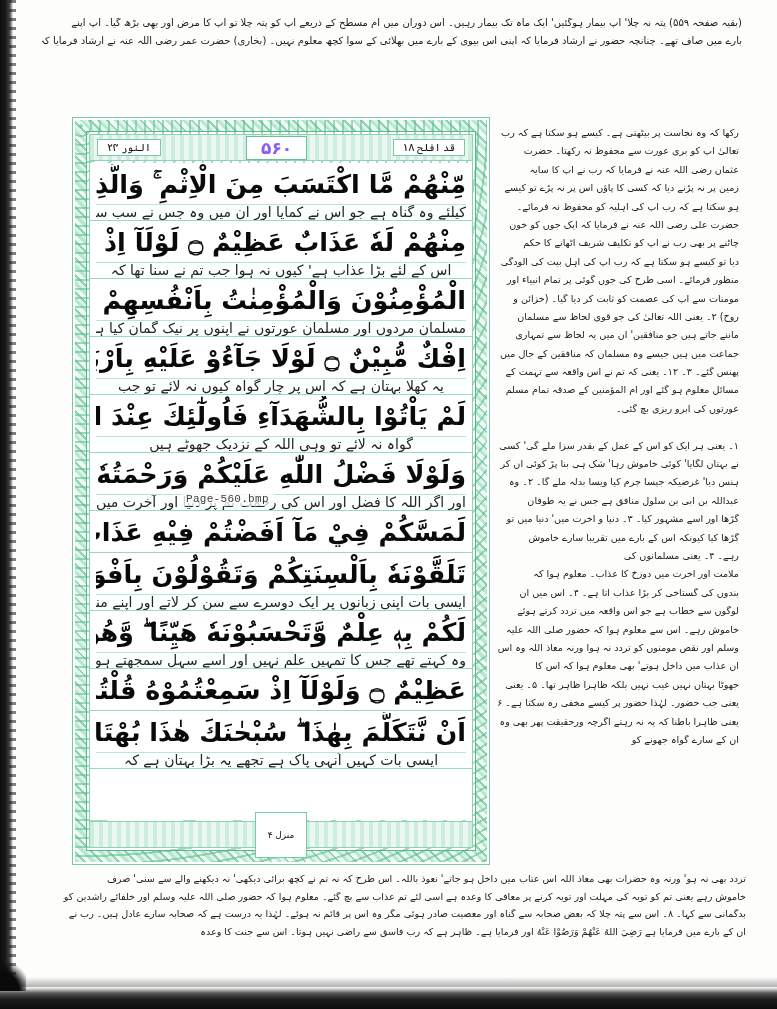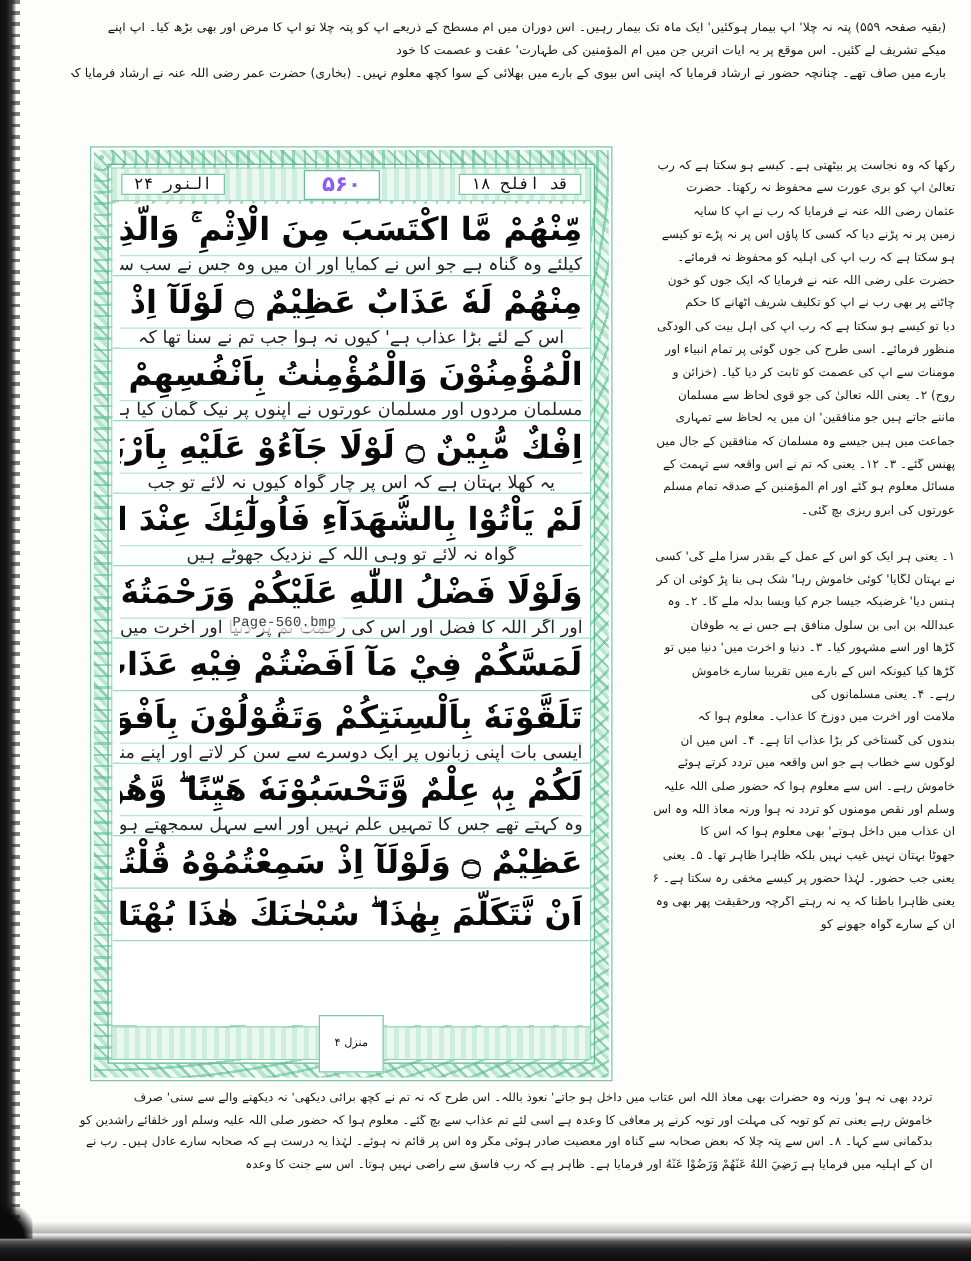--- a/index.html
+++ b/index.html
@@ -49,29 +49,29 @@
     line-height:9px;
     white-space:nowrap;
     overflow:hidden;
     font-family:"DejaVu Sans",sans-serif;
     letter-spacing:-.2px;
   }
 
   .prose-block{position:absolute;}
 
   
-  #top-commentary{left:57px;top:18px;width:700px;}
+  #top-commentary{left:42px;top:18px;width:700px;}
   #top-commentary .urdu-line{font-size:10px;height:12px;margin-bottom:6px;}
 
   
   #bottom-commentary{left:30px;top:874px;width:716px;}
   #bottom-commentary .urdu-line{font-size:9.6px;height:11px;margin-bottom:6.5px;}
 
   
-  #right-commentary{left:522px;top:128px;width:242px;}
+  #right-commentary{left:497px;top:128px;width:242px;}
   #right-commentary .urdu-line{font-size:9.6px;height:11px;margin-bottom:7.4px;}
 
   
   .quran-box{
     position:absolute;
     left:72px;top:117px;
     width:418px;height:748px;
     background:#ffffff;
     border:1px solid #7fc6a5;
     box-sizing:border-box;
@@ -117,27 +117,27 @@
     display:flex;align-items:center;justify-content:space-between;
     padding:0 7px;
     box-sizing:border-box;
     background:repeating-linear-gradient(90deg,
       #cdeede 0px,#cdeede 4px,#eaf8f1 4px,#eaf8f1 9px);
     border-bottom:1px solid #8ed2b2;
   }
   .hdr-cell{
     background:#ffffff;
     border:1px solid #79c9a4;
-    font-size:13px;
+    font-size:10px;
     color:#111;
     padding:1px 9px;
     direction:rtl;
     line-height:13px;
     white-space:nowrap;
-    font-family:Liberation Mono, monospace;
+    font-family:Liberation Sans, sans-serif;
   }
   .hdr-page{
     background:#ffffff;
     border:1px solid #6bbf97;
     font-size:17px;
     font-weight:bold;
     color:#8b5cf6;
     padding:0px 14px;
     line-height:22px;
     letter-spacing:1px;
@@ -212,21 +212,20 @@
 
 <div class="page">
 
   <div class="scan-edge-left"></div>
   <div class="scan-edge-bottom-fade"></div>
   <div class="scan-edge-bottom"></div>
   <div class="scan-corner"></div>
 
   <div class="prose-block" id="top-commentary">
     <div class="urdu-line">(بقیہ صفحہ ۵۵۹) پتہ نہ چلا' آپ بیمار ہوگئیں' ایک ماہ تک بیمار رہیں۔ اس دوران میں ام مسطح کے ذریعے آپ کو پتہ چلا تو آپ کا مرض اور بھی بڑھ گیا۔ آپ اپنے</div>
-    <div class="urdu-line">میکے تشریف لے گئیں۔ اس موقع پر یہ آیات اتریں جن میں ام المؤمنین کی طہارت' عفت و عصمت کا خود</div>
     <div class="urdu-line">بارے میں صاف تھے۔ چنانچہ حضور نے ارشاد فرمایا کہ اپنی اس بیوی کے بارے میں بھلائی کے سوا کچھ معلوم نہیں۔ (بخاری) حضرت عمر رضی اللہ عنہ نے ارشاد فرمایا کہ اللہ تعالیٰ نے حضور کے جسم اطہر کو بھی محفوظ</div>
   </div>
 
   <div class="prose-block" id="right-commentary">
     <div class="urdu-line">رکھا کہ وہ نجاست پر بیٹھتی ہے۔ کیسے ہو سکتا ہے کہ رب</div>
     <div class="urdu-line">تعالیٰ آپ کو بری عورت سے محفوظ نہ رکھتا۔ حضرت</div>
     <div class="urdu-line">عثمان رضی اللہ عنہ نے فرمایا کہ رب نے آپ کا سایہ</div>
     <div class="urdu-line">زمین پر نہ پڑنے دیا کہ کسی کا پاؤں اس پر نہ پڑے تو کیسے</div>
     <div class="urdu-line">ہو سکتا ہے کہ رب آپ کی اہلیہ کو محفوظ نہ فرمائے۔</div>
     <div class="urdu-line">حضرت علی رضی اللہ عنہ نے فرمایا کہ ایک جوں کو خون</div>
@@ -316,31 +315,32 @@
         <div class="ayah-arabic">لَكُمْ بِهٖ عِلْمٌ وَّتَحْسَبُوْنَهٗ هَيِّنًا ۖ وَّهُوَ عِنْدَ اللّٰهِ</div>
         <div class="ayah-urdu">وہ کہتے تھے جس کا تمہیں علم نہیں اور اسے سہل سمجھتے ہو اور وہ اللہ کے نزدیک</div>
       </div>
 
       <div class="ayah-row">
         <div class="ayah-arabic">عَظِيْمٌ ۝ وَلَوْلَآ اِذْ سَمِعْتُمُوْهُ قُلْتُمْ مَّا يَكُوْنُ لَنَآ</div>
       </div>
 
       <div class="ayah-row">
         <div class="ayah-arabic">اَنْ نَّتَكَلَّمَ بِهٰذَا ۖ سُبْحٰنَكَ هٰذَا بُهْتَانٌ عَظِيْمٌ ۝</div>
+        <div class="ayah-urdu">ایسی بات کہیں   اُنہی پاک ہے  تجھے   یہ    بڑا   بہتان   ہے      کہ</div>
       </div>
 
     </div>
 
     <div class="quran-footer">
       <div class="footer-cell">منزل ۴</div>
     </div>
   </div>
 
   <div class="watermark">Page-560.bmp</div>
 
   <div class="prose-block" id="bottom-commentary">
     <div class="urdu-line">تردد بھی نہ ہو' ورنہ وہ حضرات بھی معاذ اللہ اس عتاب میں داخل ہو جاتے' نعوذ باللہ۔ اس طرح کہ نہ تم نے کچھ برائی دیکھی' نہ دیکھنے والے سے سنی' صرف</div>
     <div class="urdu-line">خاموش رہے یعنی تم کو توبہ کی مہلت اور توبہ کرنے پر معافی کا وعدہ ہے اسی لئے تم عذاب سے بچ گئے۔ معلوم ہوا کہ حضور صلی اللہ علیہ وسلم اور خلفائے راشدین کو</div>
     <div class="urdu-line">بدگمانی سے کہا۔ ۸۔ اس سے پتہ چلا کہ بعض صحابہ سے گناہ اور معصیت صادر ہوئی مگر وہ اس پر قائم نہ ہوئے۔ لہٰذا یہ درست ہے کہ صحابہ سارے عادل ہیں۔ رب نے</div>
-    <div class="urdu-line">ان کے اہلیہ میں فرمایا ہے رَضِيَ اللّٰهُ عَنْهُمْ وَرَضُوْا عَنْهُ اور فرمایا ہے۔ ظاہر ہے کہ رب فاسق سے راضی نہیں ہوتا۔ اس سے جنت کا وعدہ</div>
+    <div class="urdu-line">ان کے بارے میں فرمایا ہے رَضِيَ اللّٰهُ عَنْهُمْ وَرَضُوْا عَنْهُ اور فرمایا ہے۔ ظاہر ہے کہ رب فاسق سے راضی نہیں ہوتا۔ اس سے جنت کا وعدہ</div>
   </div>
 
 </div>
 
 </body></html>

